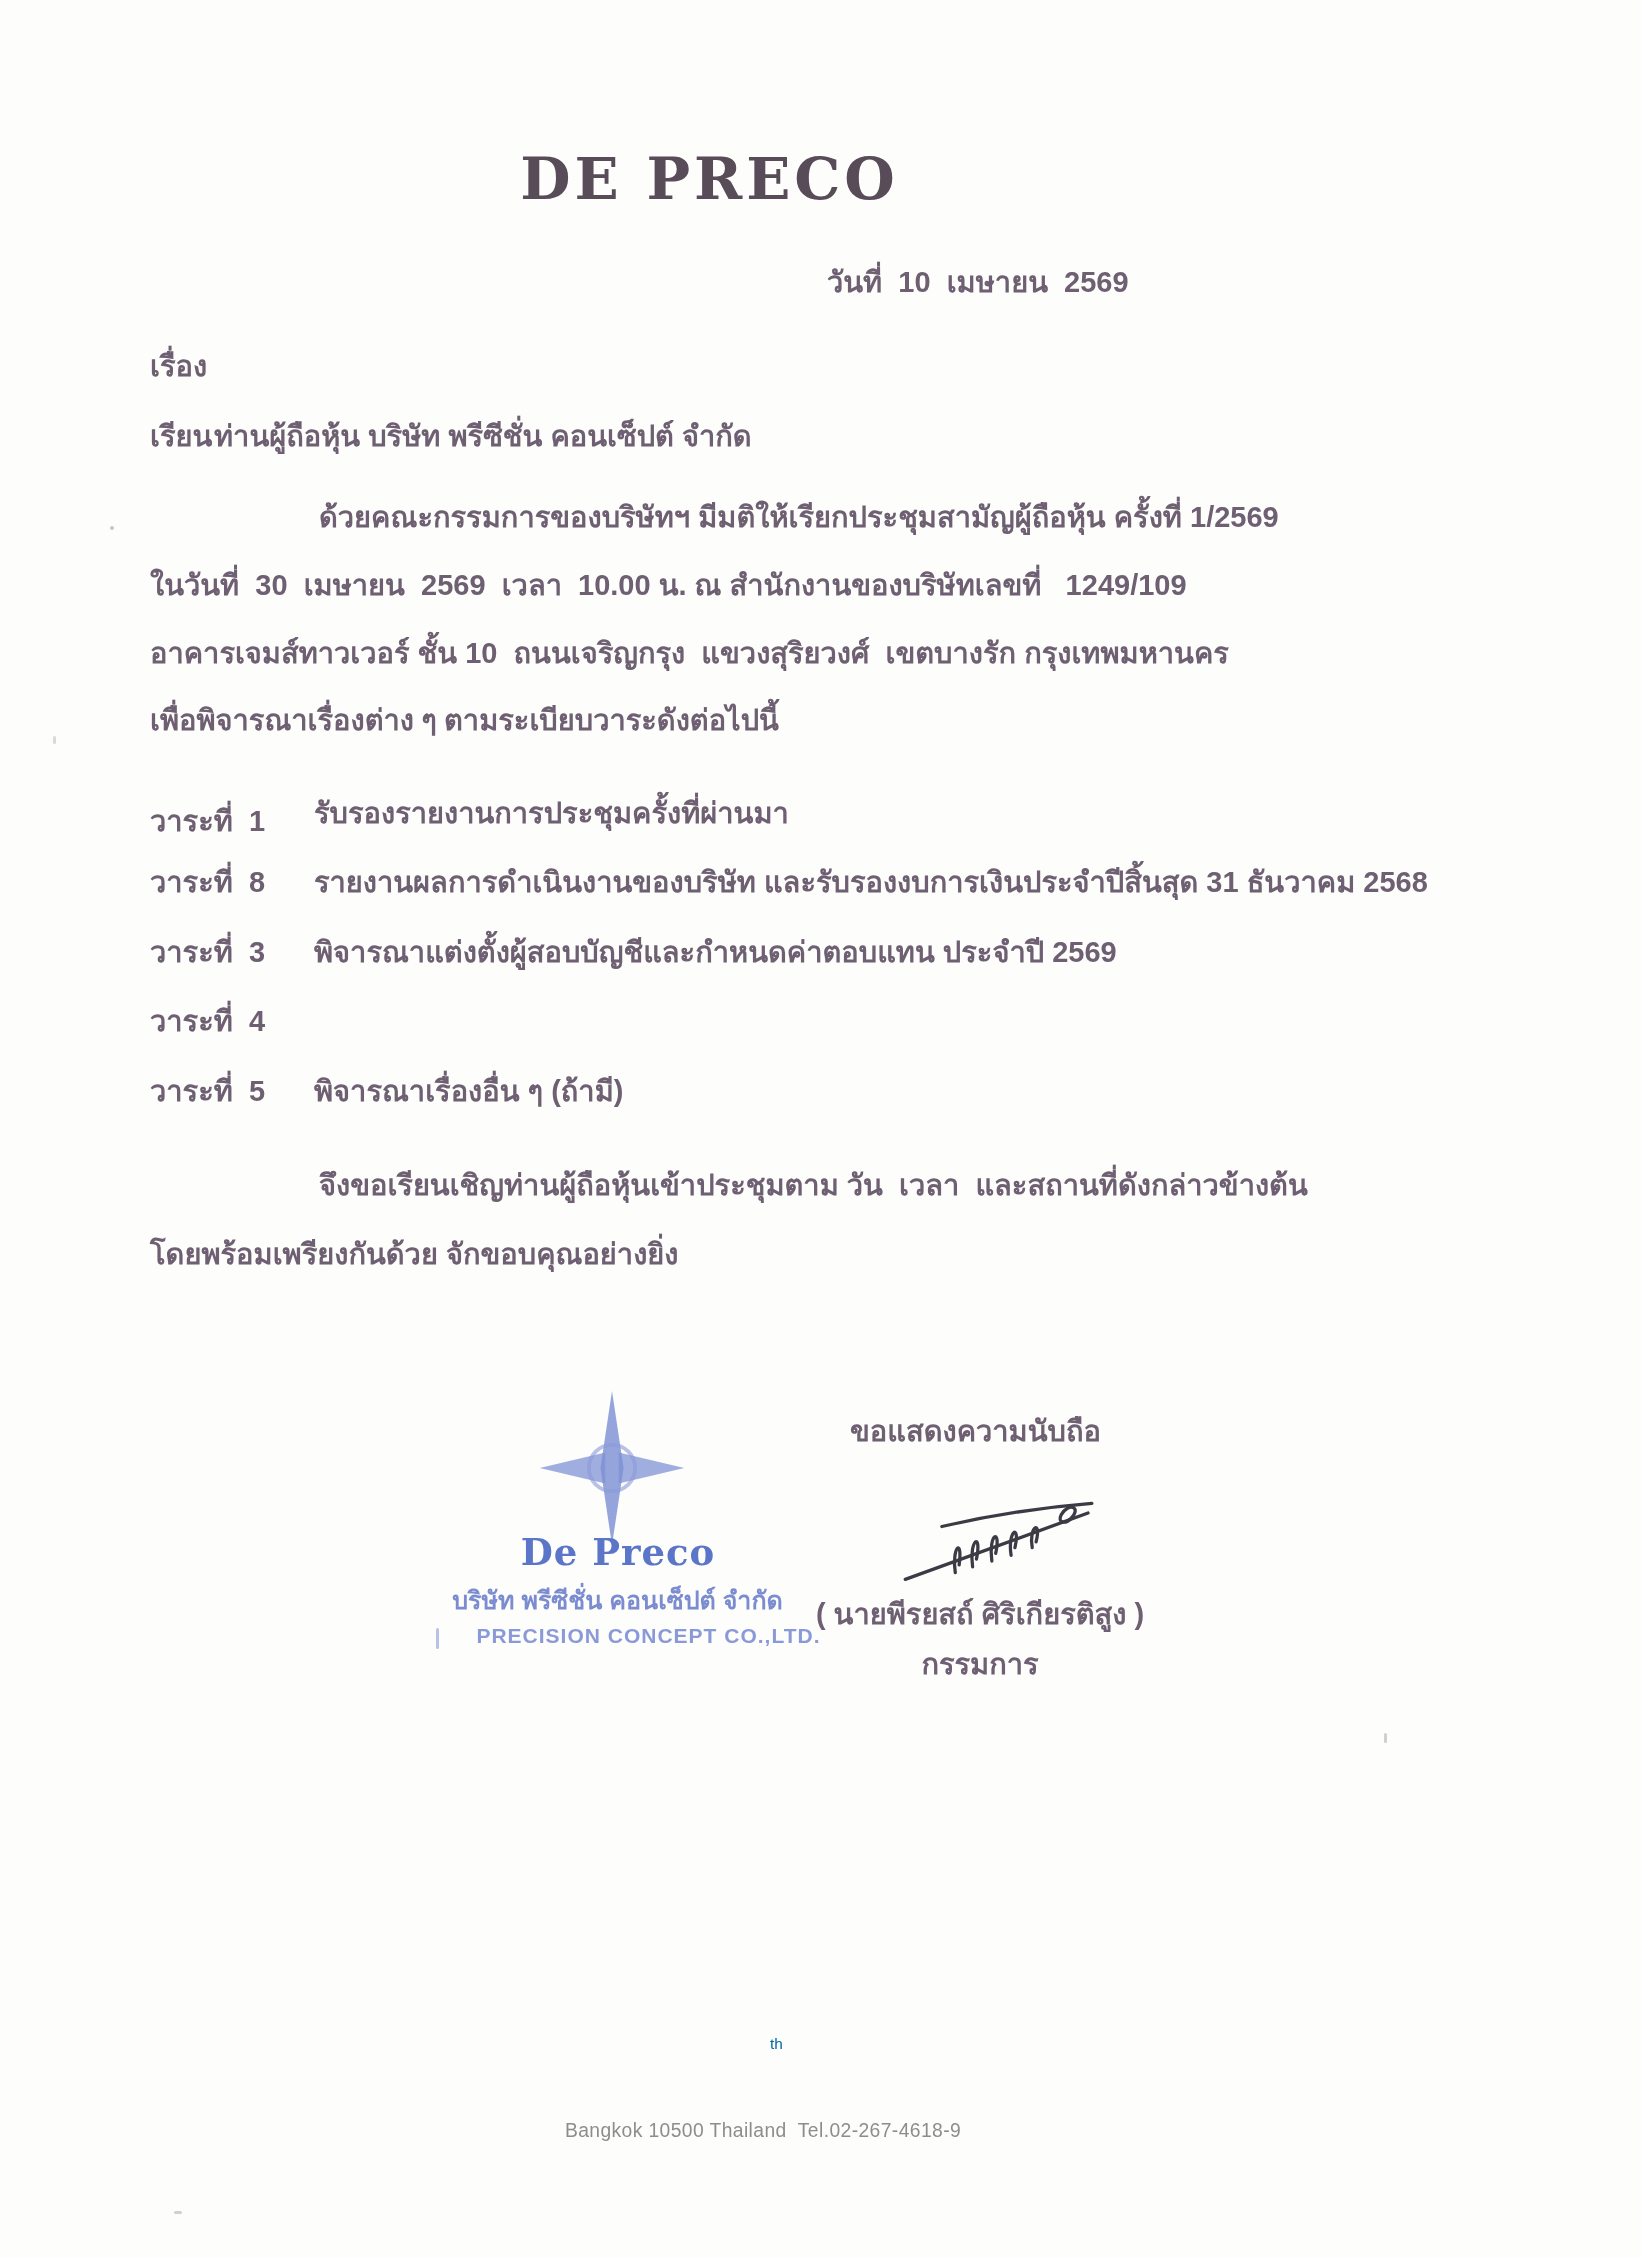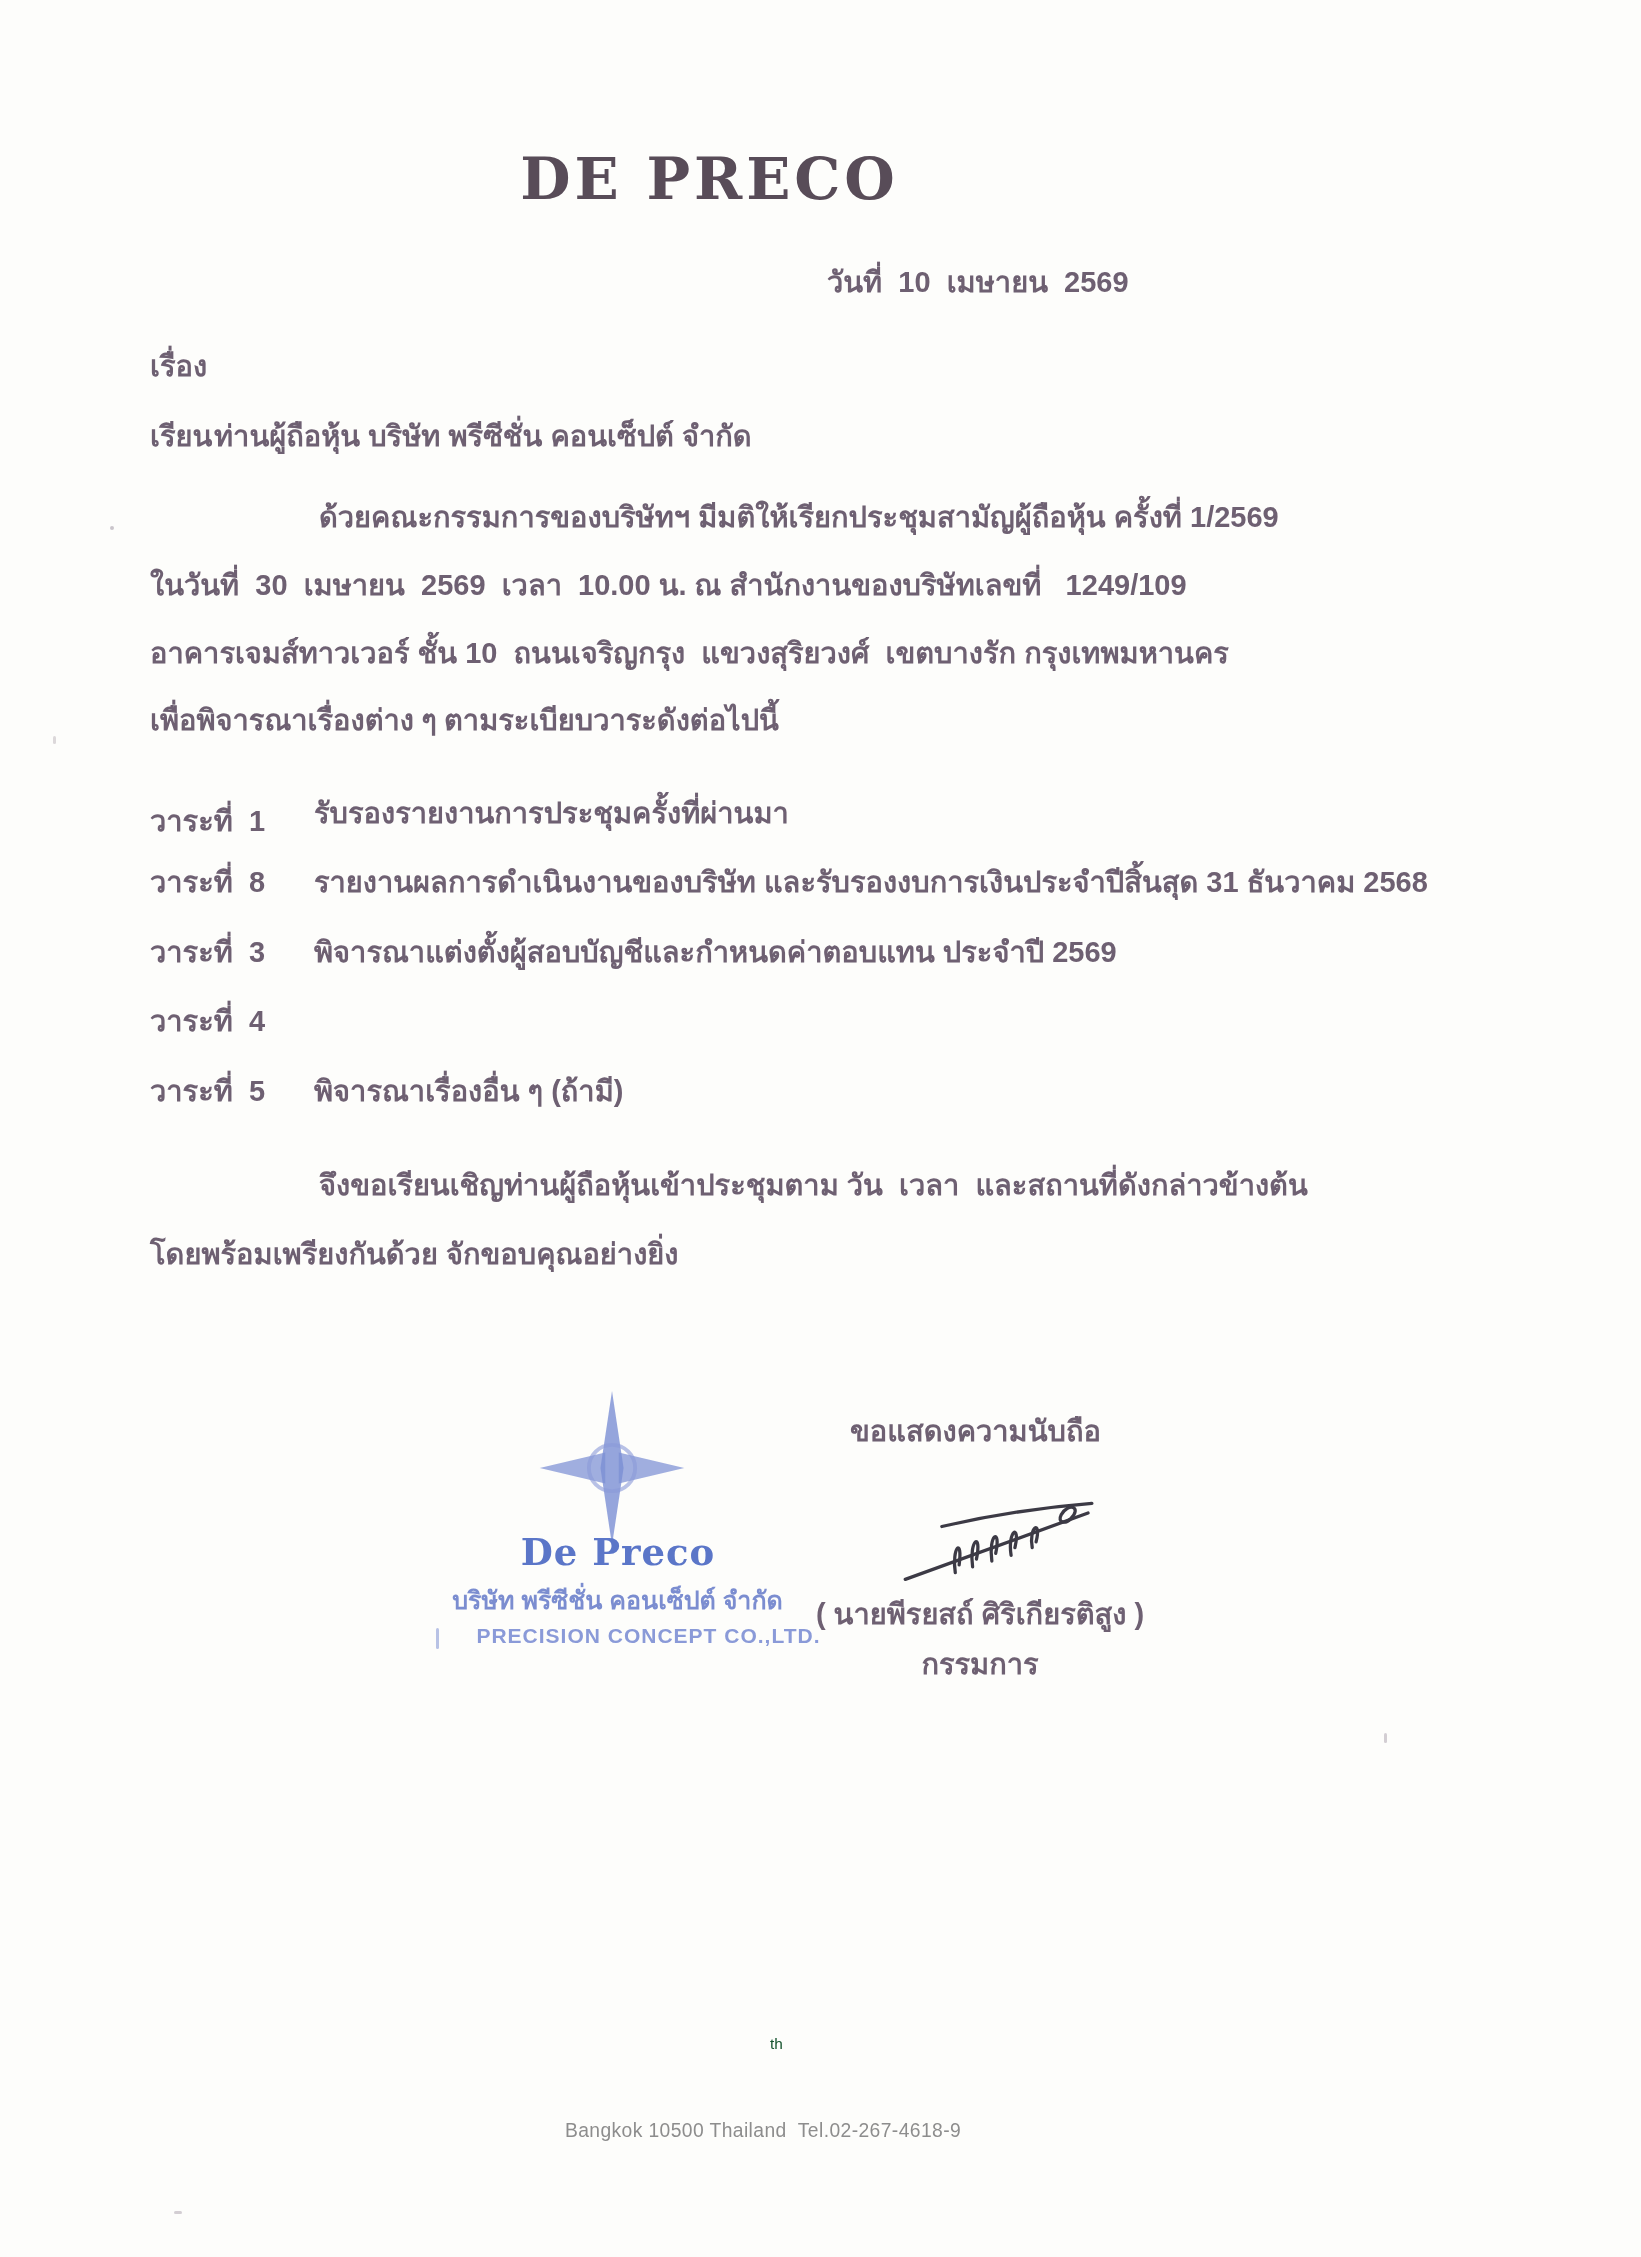--- a/index.html
+++ b/index.html
@@ -44,21 +44,21 @@
     font-size:21px;font-weight:700;color:#8a9ad8;letter-spacing:1px;padding-left:31px;
   }
   .stamp-edge{
     left:436px;top:1628px;width:2.9px;height:21px;
     background:#9aa8dc;opacity:.7;border-radius:1.9px;
   }
   .signature{left:881px;top:1470px;}
   .signer-name{left:763px;top:1591px;width:434px;text-align:center;}
   .signer-title{left:763px;top:1641px;width:434px;text-align:center;}
   .footer-sup{
-    left:770px;top:2035px;font-size:15.4px;color:#14532d;font-weight:400;
+    left:770px;top:2035px;font-size:15.4px;color:#0369a1;font-weight:400;
   }
   .footer-line{
     left:0;top:2074px;width:1526px;text-align:center;
     font-size:19.3px;font-weight:400;color:#8d8d8d;letter-spacing:0.4px;
   }
   .footer-line2{top:2120px;}
   .speck{position:absolute;background:#a9a0ab;border-radius:50%;}
   .sp1{left:110px;top:526px;width:3.9px;height:3.9px;opacity:.6;}
   .sp2{left:1384px;top:1733px;width:2.9px;height:9.7px;opacity:.5;border-radius:1.9px;}
   .sp3{left:174px;top:2211px;width:7.7px;height:2.9px;opacity:.5;border-radius:1.9px;}

